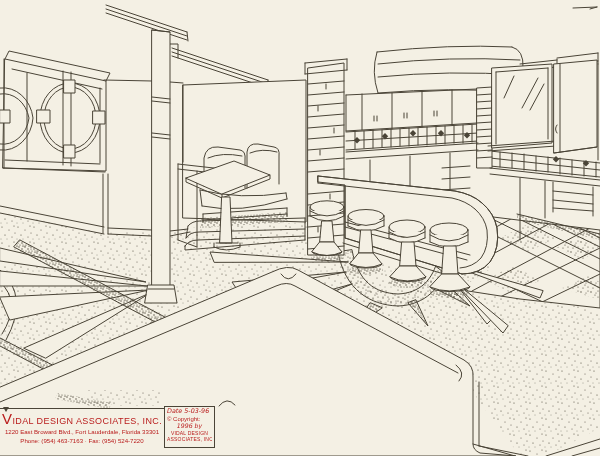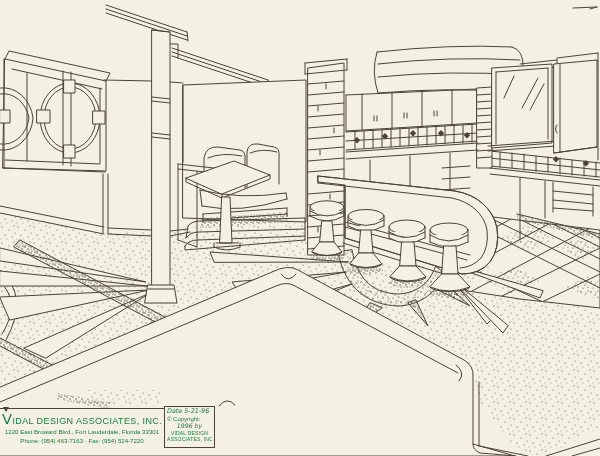--- a/index.html
+++ b/index.html
@@ -1,17 +1,17 @@
 <!DOCTYPE html>
 <html><head>
 <meta charset="utf-8">
 <style>
   html,body{margin:0;padding:0;background:#e8e4d8;}
   .wrap{position:relative;width:600px;height:456px;background:#f4f0e4;overflow:hidden;
-        font-family:"Liberation Sans",sans-serif;color:#15803d;}
+        font-family:"Liberation Sans",sans-serif;color:#b91c1c;}
   .wrap svg{position:absolute;left:0;top:0;}
   
   .footer{position:absolute;left:0;top:407px;width:164px;height:49px;z-index:5;}
   .rule{position:absolute;left:0;top:1px;width:164px;border-top:1.2px solid #4a4437;}
   .brand{position:absolute;left:2px;top:3px;white-space:nowrap;letter-spacing:0.4px;}
   .brand .v{font-size:15px;font-weight:400;}
   .brand .rest{font-size:9px;}
   .flag{position:absolute;left:1px;top:-3px;width:0;height:0;
         border-left:3px solid transparent;border-right:3px solid transparent;
         border-top:5px solid #4a4437;}
@@ -319,20 +319,20 @@
 <div class="footer">
   <div class="rule"></div>
   <div class="brand">
     <span class="flag"></span><span class="v">V</span><span class="rest">IDAL DESIGN ASSOCIATES, INC.</span>
   </div>
   <div class="addr">1220 East Broward Blvd., Fort Lauderdale, Florida 33301</div>
   <div class="phone">Phone: (954) 463-7163  ·  Fax: (954) 524-7220</div>
 </div>
 
 <div class="stamp">
-  <div class="d script">Date  5-21-96</div>
+  <div class="d script">Date  5-03-96</div>
   <div class="c1">© Copyright:</div>
   <div class="c2 script">1996  by</div>
   <div class="csm">VIDAL DESIGN</div>
   <div class="csm">ASSOCIATES, INC.</div>
 </div>
 
 </div>
 
 </body></html>

